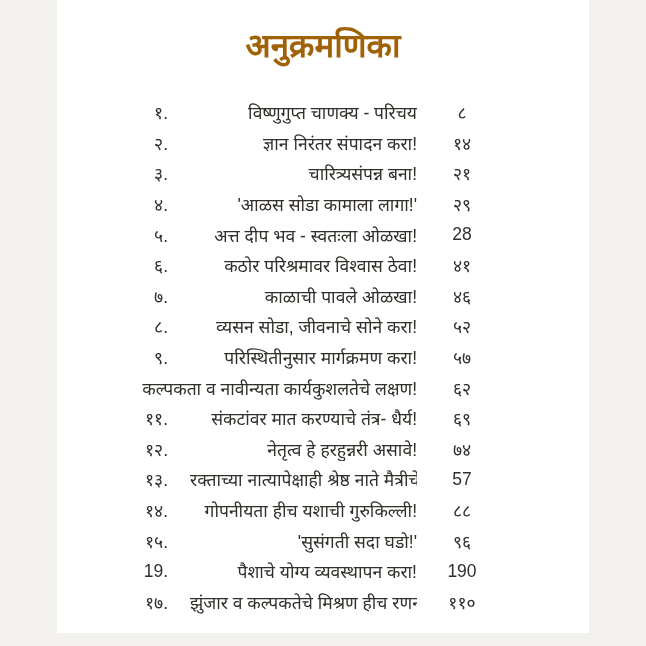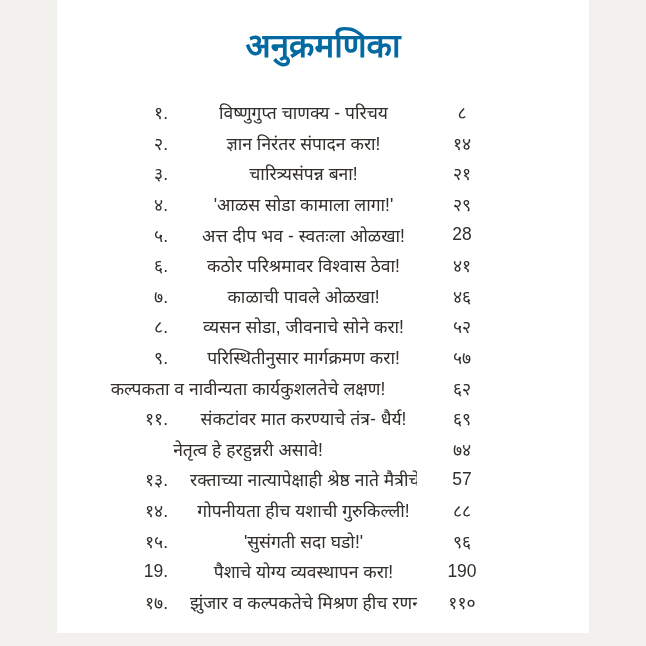--- a/index.html
+++ b/index.html
@@ -23,21 +23,21 @@
 
   .title {
     position: absolute;
     top: 26px;
     left: 0;
     width: 100%;
     margin: 0;
     text-align: center;
     font-size: 33px;
     font-weight: 700;
-    color: #0369a1;
+    color: #a16207;
     line-height: 1.2;
   }
 
   .toc {
     position: absolute;
     top: 97px;
     left: 0;
     right: 0;
   }
 
@@ -52,21 +52,21 @@
 
   .num {
     flex: none;
     width: 111px;
     text-align: right;
   }
 
   .etitle {
     flex: 1;
     margin-left: 22px;
-    text-align: center;
+    text-align: right;
     overflow: hidden;
   }
 
   .pnum {
     flex: none;
     width: 90px;
     margin-right: 82px;
     text-align: center;
   }
 </style>
@@ -135,20 +135,21 @@
     <span class="pnum">६२</span>
   </div>
 
   <div class="row">
     <span class="num">११.</span>
     <span class="etitle">संकटांवर मात करण्याचे तंत्र- धैर्य!</span>
     <span class="pnum">६९</span>
   </div>
 
   <div class="row">
+    <span class="num">१२.</span>
     <span class="etitle">नेतृत्व हे हरहुन्नरी असावे!</span>
     <span class="pnum">७४</span>
   </div>
 
   <div class="row">
     <span class="num">१३.</span>
     <span class="etitle">रक्ताच्या नात्यापेक्षाही श्रेष्ठ नाते मैत्रीचे!</span>
     <span class="pnum">57</span>
   </div>
 

